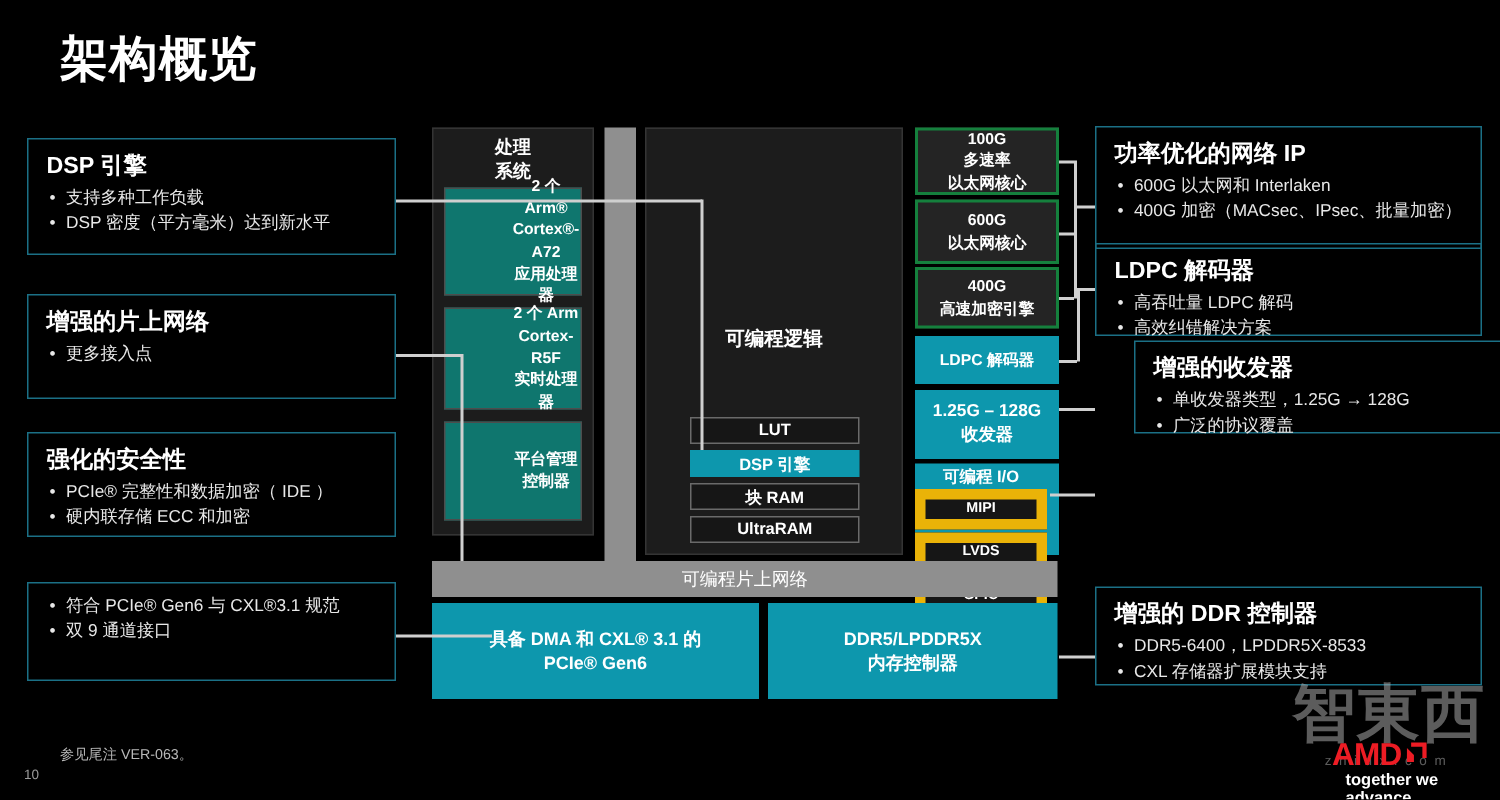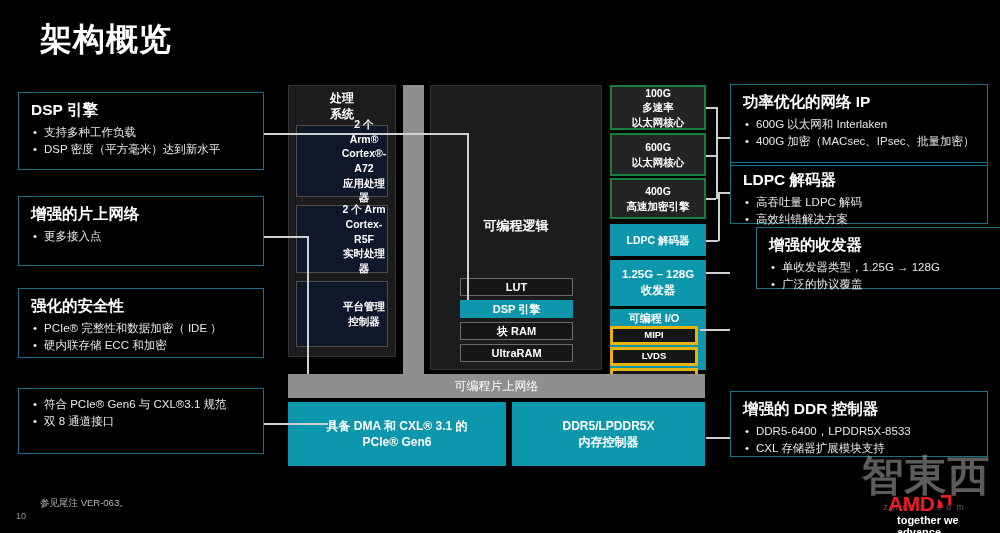--- a/index.html
+++ b/index.html
@@ -7,35 +7,35 @@
          font-family:"Liberation Sans",sans-serif;color:#fff;}
   .title{position:absolute;left:40px;top:18px;font-size:32px;font-weight:bold;letter-spacing:1px;}
   
   .callout{position:absolute;border:1px solid #1b7086;box-sizing:border-box;padding:7px 12px;background:rgba(0,0,0,0);}
   .co-title{font-weight:bold;font-size:15.5px;margin-bottom:3px;white-space:nowrap;}
   .blt{font-size:11.5px;color:#e8e8e8;padding-left:13px;position:relative;line-height:1.5;white-space:nowrap;}
   .blt::before{content:"•";position:absolute;left:2px;color:#e8e8e8;}
   
   .shell{position:absolute;background:#1c1c1c;border:1px solid #343434;box-sizing:border-box;}
   .shell-label{position:absolute;font-weight:bold;text-align:center;white-space:pre-line;line-height:1.3;}
-  .sub{position:absolute;background:#0f172a;border:1px solid #4d4d4d;box-sizing:border-box;
+  .sub{position:absolute;background:#0f766e;border:1px solid #4d4d4d;box-sizing:border-box;
        display:flex;align-items:center;justify-content:center;text-align:center;
        font-size:10.5px;font-weight:bold;white-space:pre-line;line-height:1.4;padding-left:44px;}
   .teal{background:#0d97ad !important;border:none !important;color:#fff;}
   .darkblk{position:absolute;background:#242424;border:2px solid #15803d;box-sizing:border-box;
        display:flex;align-items:center;justify-content:center;text-align:center;
        font-size:10.5px;font-weight:bold;white-space:pre-line;line-height:1.35;}
   .plitem{position:absolute;background:#161616;border:1px solid #6a6a6a;box-sizing:border-box;
        display:flex;align-items:center;justify-content:center;font-size:11px;font-weight:bold;}
   .graybar{position:absolute;background:#8f8f8f;}
   .noclabel{position:absolute;font-weight:normal;font-size:12px;text-align:center;line-height:24px;color:#fff;border-radius:11px;}
   .conn{position:absolute;background:#cfcfcf;}
   .iobox{position:absolute;background:#0d97ad;box-sizing:border-box;padding:3px 8px 0 0;text-align:center;}
   .iobox .io-title{font-size:11px;font-weight:bold;line-height:12px;}
-  .io-item{background:#161616;border:3px solid #eab308;font-size:9.5px;font-weight:bold;
+  .io-item{background:#161616;border:7px solid #eab308;font-size:9.5px;font-weight:bold;
            height:13px;line-height:12px;margin-top:2px;}
   .footnote{position:absolute;font-size:9.5px;color:#b8b8b8;}
   .pagenum{position:absolute;font-size:9px;color:#9a9a9a;}
   .amd{position:absolute;left:888px;top:494px;z-index:6;display:flex;align-items:flex-start;}
   .amd-text{font-size:21px;font-weight:900;color:#ed1c24;letter-spacing:-0.5px;line-height:19px;}
   .amd-tagline{position:absolute;left:897px;top:514px;z-index:6;font-size:11px;font-weight:bold;color:#fff;}
   .wm{position:absolute;left:852px;top:452px;width:148px;z-index:5;text-align:center;opacity:.55;}
   .wm-chars{font-size:42px;font-weight:bold;color:#a8a8a8;letter-spacing:1px;line-height:48px;}
   .wm-domain{font-size:9px;color:#a8a8a8;letter-spacing:5px;margin-top:2px;}
 </style>
@@ -55,21 +55,21 @@
     <div class="co-title">增强的片上网络</div>
     <div class="blt">更多接入点</div>
   </div>
   <div class="callout" style="left:18px;top:288px;width:246px;height:70px">
     <div class="co-title">强化的安全性</div>
     <div class="blt">PCIe® 完整性和数据加密（ IDE ）</div>
     <div class="blt">硬内联存储 ECC 和加密</div>
   </div>
   <div class="callout" style="left:18px;top:388px;width:246px;height:66px">
     <div class="blt">符合 PCIe® Gen6 与 CXL®3.1 规范</div>
-    <div class="blt">双 8 通道接口</div>
+    <div class="blt">双 9 通道接口</div>
   </div>
 
   <div class="callout" style="left:730px;top:84px;width:258px;height:82px">
     <div class="co-title">功率优化的网络 IP</div>
     <div class="blt">600G 以太网和 Interlaken</div>
     <div class="blt">400G 加密（MACsec、IPsec、批量加密）</div>
   </div>
   <div class="callout" style="left:730px;top:162px;width:258px;height:62px">
     <div class="co-title">LDPC 解码器</div>
     <div class="blt">高吞吐量 LDPC 解码</div>

